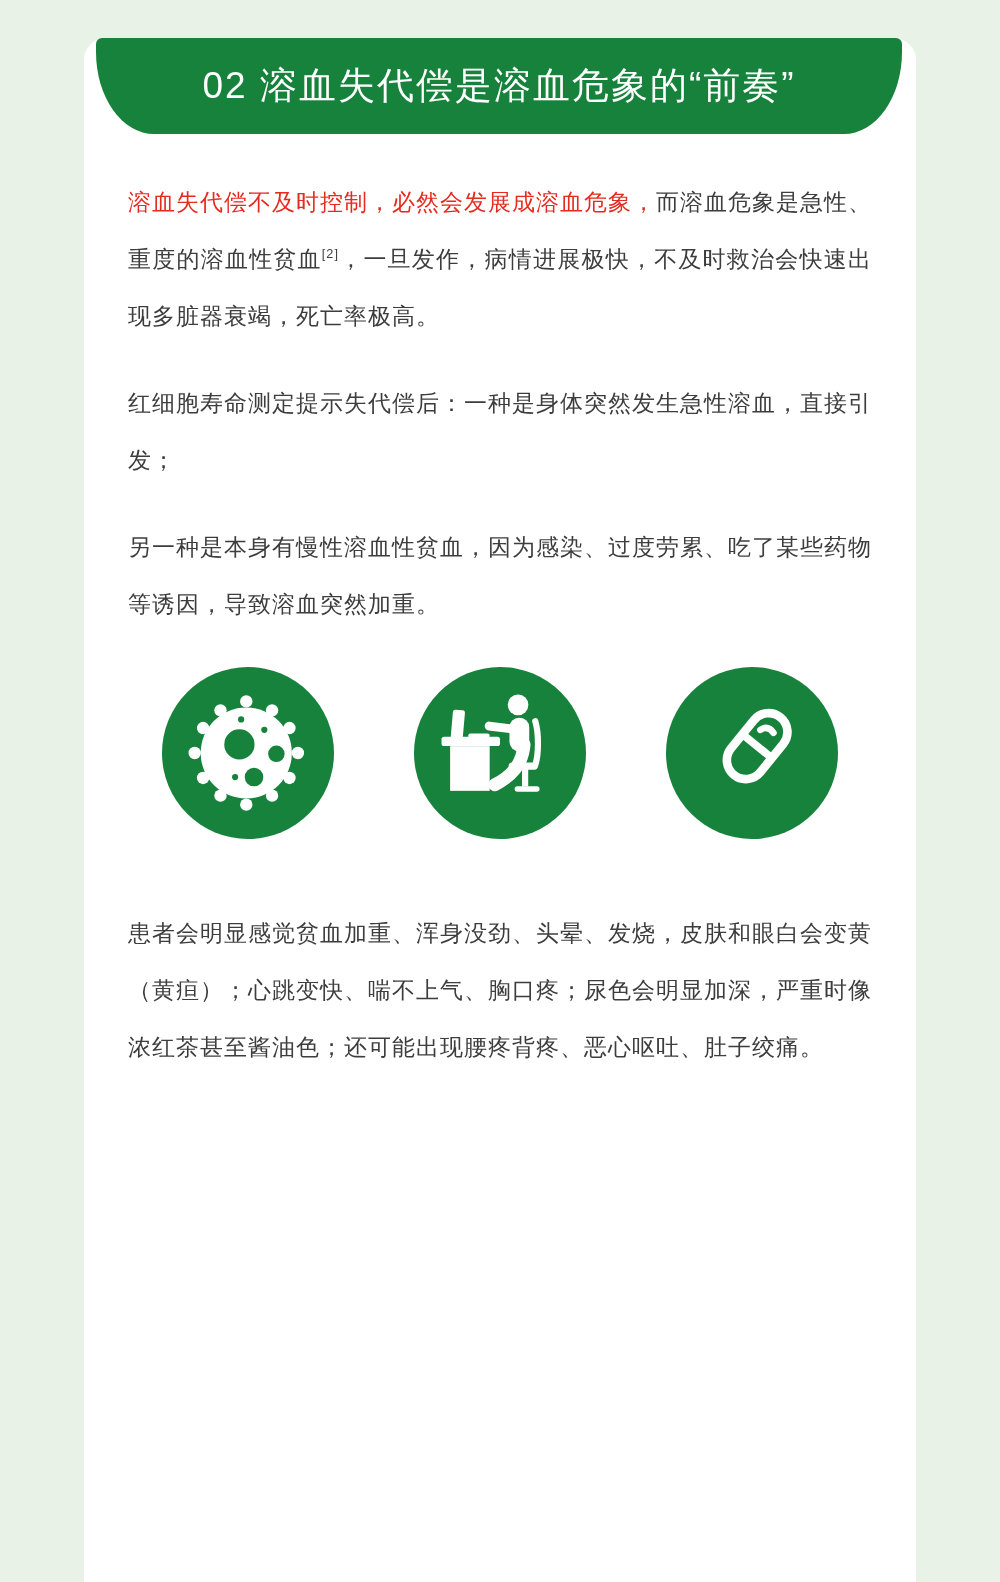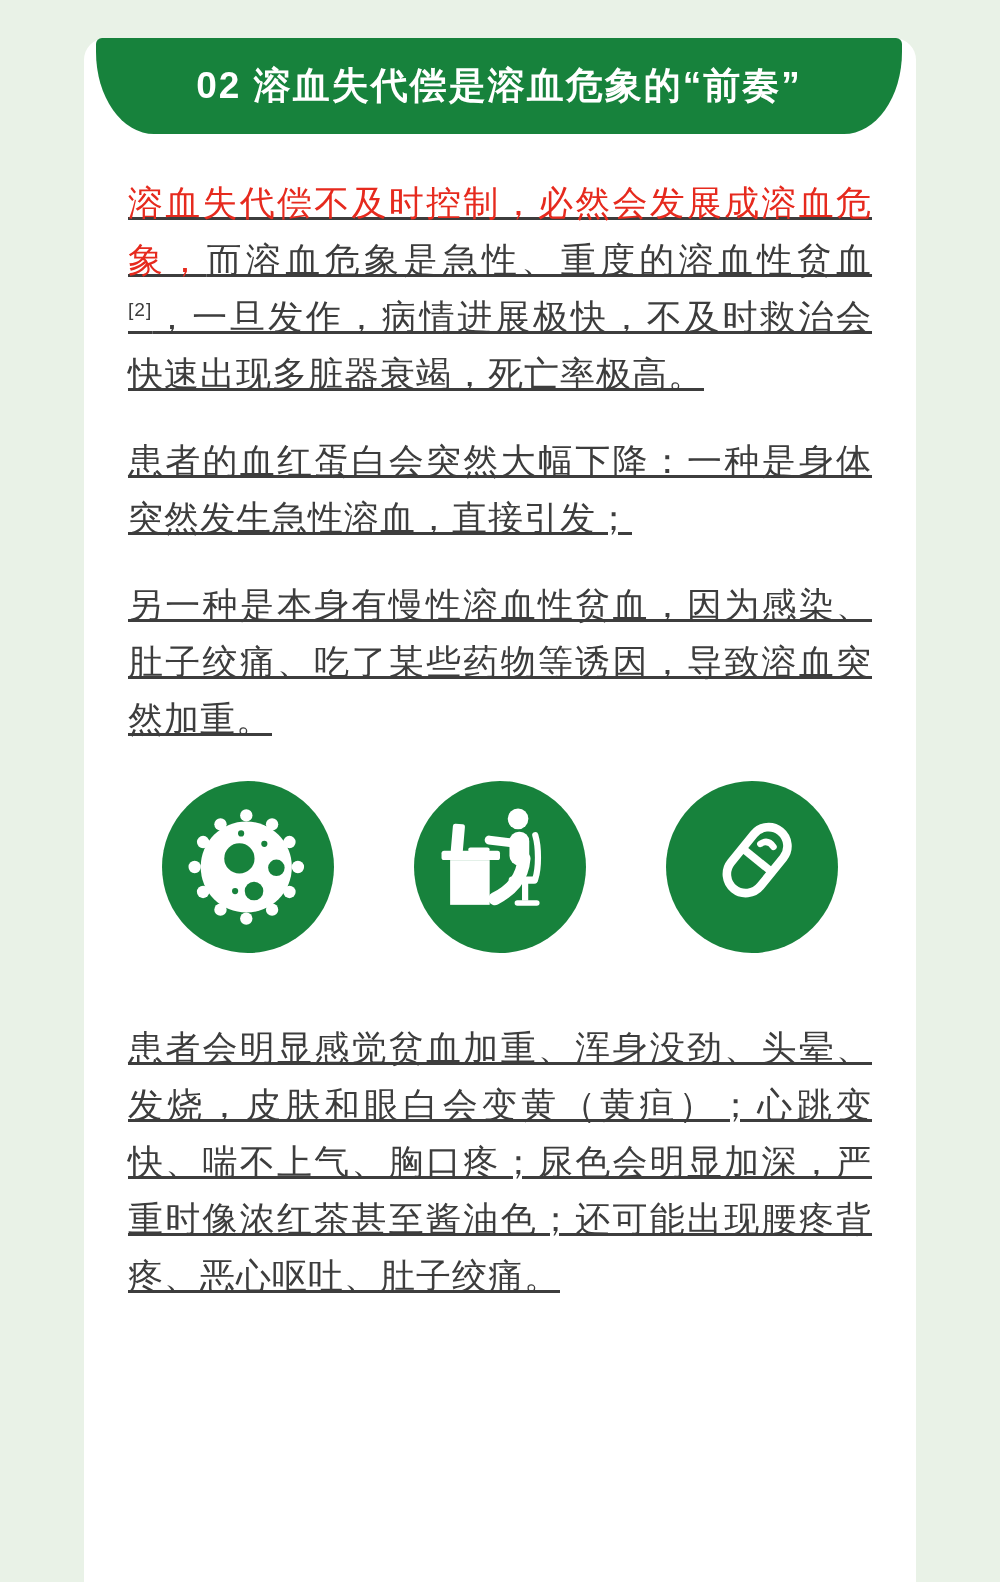--- a/index.html
+++ b/index.html
@@ -33,39 +33,38 @@
     position:absolute;
     left:12px;top:0;
     width:806px;height:96px;
     background:var(--green);
     border-radius:6px 6px 58px 58px / 6px 6px 82px 82px;
     display:flex;align-items:center;justify-content:center;
   }
   .banner-title{
     color:#fff;
     font-size:37px;
-    font-weight:700;
+    font-weight:400;
     letter-spacing:2px;
     white-space:nowrap;
   }
   .content{
     position:absolute;
     left:0;top:96px;
     width:832px;
     padding:40px 44px 0 44px;
   }
   .para{
-    font-size:35px;
+    font-size:23px;
     line-height:57px;
     font-weight:300;
     letter-spacing:1px;
     color:var(--text);
     text-align:justify;
     margin-bottom:30px;
-    text-decoration:underline;
   }
   .red-lead{color:var(--red);}
   .para sup{
     font-size:0.55em;
     vertical-align:super;
     line-height:0;
   }
   .icons-row{
     display:flex;
     justify-content:center;
@@ -91,23 +90,23 @@
   <div class="panel">
 
     <div class="banner">
       <span class="banner-title">02 溶血失代偿是溶血危象的“前奏”</span>
     </div>
 
     <div class="content">
 
       <p class="para"><span class="red-lead">溶血失代偿不及时控制，必然会发展成溶血危象，</span><span>而溶血危象是急性、重度的溶血性贫血</span><sup>[2]</sup><span>，一旦发作，病情进展极快，不及时救治会快速出现多脏器衰竭，死亡率极高。</span></p>
 
-      <p class="para">患者的血红蛋白会突然大幅下降：一种是身体突然发生急性溶血，直接引发；</p>
+      <p class="para">红细胞寿命测定提示失代偿后：一种是身体突然发生急性溶血，直接引发；</p>
 
-      <p class="para">另一种是本身有慢性溶血性贫血，因为感染、肚子绞痛、吃了某些药物等诱因，导致溶血突然加重。</p>
+      <p class="para">另一种是本身有慢性溶血性贫血，因为感染、过度劳累、吃了某些药物等诱因，导致溶血突然加重。</p>
 
       <div class="icons-row">
 
         <div class="icon-circle">
           <svg viewBox="0 0 100 100">
             <g class="white-fill">
               <circle cx="79" cy="50" r="3.6"></circle>
                 <circle cx="74.1" cy="64.5" r="3.6"></circle>
               <circle cx="64" cy="74.8" r="3.6"></circle>
                 <circle cx="49" cy="80" r="3.6"></circle>

